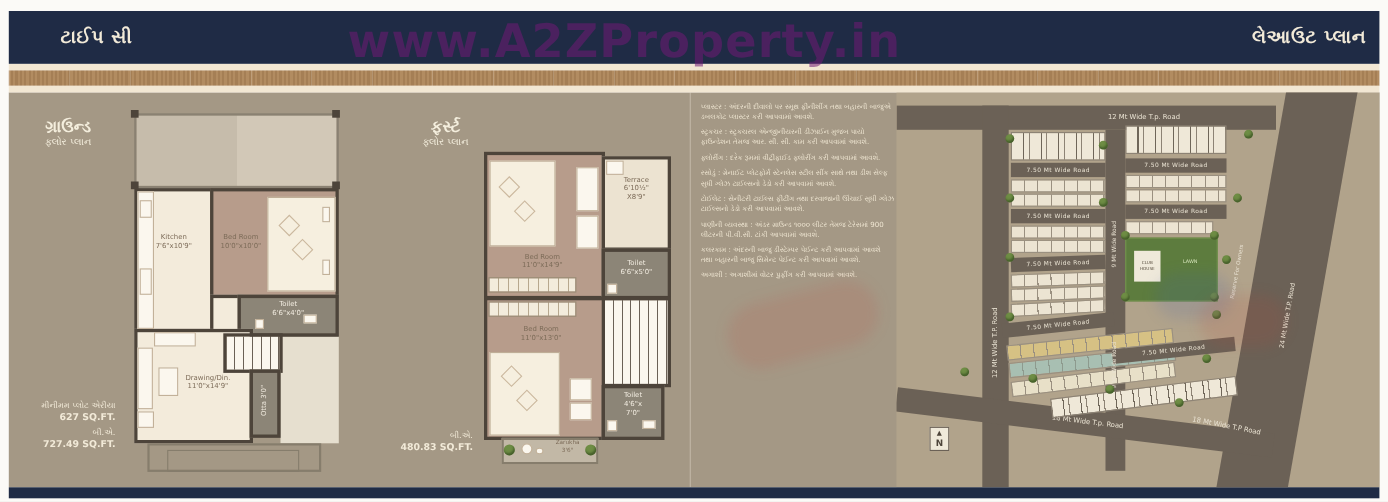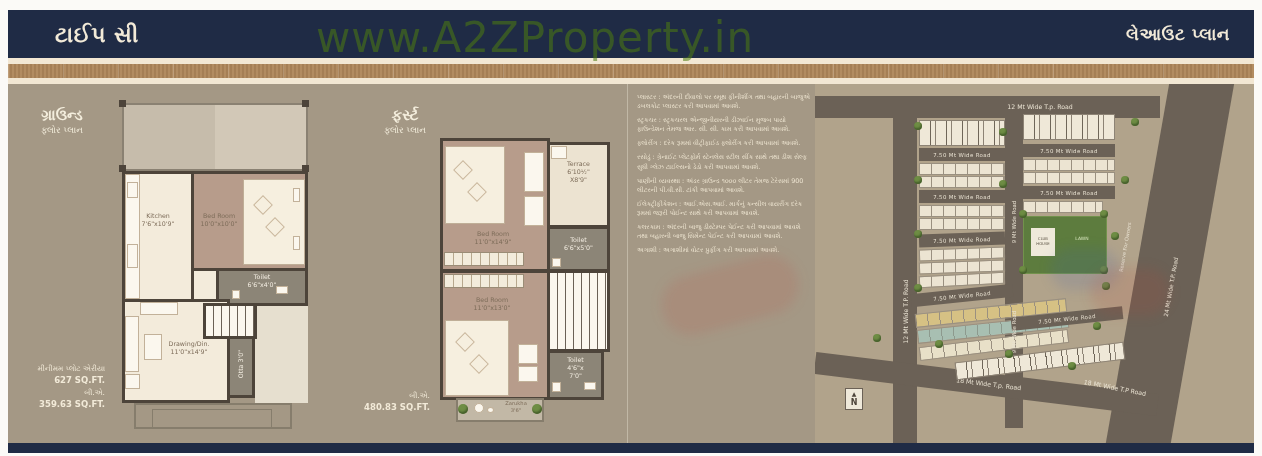--- a/index.html
+++ b/index.html
@@ -1,24 +1,24 @@
 <!DOCTYPE html>
 <html><head>
 <meta charset="utf-8">
 <style>
   html,body{margin:0;padding:0;background:#ffffff;}
   .page{position:relative;width:1262px;height:456px;background:#fbfaf7;overflow:hidden;
         font-family:"DejaVu Sans","Liberation Sans",sans-serif;}
   
   .header{position:absolute;left:8px;top:10px;width:1246px;height:48px;background:#1f2b45;
           display:flex;align-items:center;justify-content:space-between;z-index:2;}
-  .h-left{color:#f2ead8;font-size:22px;font-weight:bold;padding-left:47px;letter-spacing:.5px;}
-  .h-right{color:#f2ead8;font-size:17px;font-weight:bold;padding-right:24px;letter-spacing:.5px;}
-  .wm{position:absolute;left:316px;top:13px;width:500px;font-size:42px;color:#4d7c0f;opacity:.55;
-      z-index:5;white-space:nowrap;letter-spacing:1px;}
+  .h-left{color:#f2ead8;font-size:17px;font-weight:bold;padding-left:47px;letter-spacing:.5px;}
+  .h-right{color:#f2ead8;font-size:17px;font-weight:bold;padding-right:12px;letter-spacing:.5px;}
+  .wm{position:absolute;left:316px;top:13px;width:500px;font-size:42px;color:#701a75;opacity:.55;
+      z-index:5;white-space:nowrap;letter-spacing:1px;font-weight:bold;}
   .stripe{position:absolute;left:8px;width:1246px;z-index:1;}
   .cream1{top:58px;height:6px;background:#f2e7d3;}
   .brown{top:64px;height:14px;background:
      repeating-linear-gradient(90deg,rgba(255,255,255,.16) 0 1px,transparent 1px 55px),
      repeating-linear-gradient(90deg,#b28c61 0 2px,#a57f55 2px 4px);}
   .cream2{top:78px;height:6px;background:#f2e7d3;}
   
   .content{position:absolute;left:8px;top:84px;width:1246px;height:359px;background:#a49885;}
   .bottombar{position:absolute;left:8px;top:443px;width:1246px;height:10px;background:#1f2b45;}
   .divider{position:absolute;left:627px;top:84px;width:1px;height:359px;background:rgba(250,244,230,.35);}
@@ -141,21 +141,21 @@
       <span>Drawing/Din.</span><br>
       <span>11'0"x14'9"</span>
     </div>
     <div class="rlabel light" style="left:213px;top:360px;width:56px;transform:rotate(-90deg);">Otta 3'0"</div>
   </div>
 
   <div class="areas" style="left:5px;top:363px;width:100px;">
     <span>મીનીમમ પ્લોટ એરીયા</span><br>
     <span class="val">627 SQ.FT.</span><br>
     <span>બી.એ.</span><br>
-    <span class="val">359.63 SQ.FT.</span>
+    <span class="val">727.49 SQ.FT.</span>
   </div>
 
   <div class="sec-title" style="left:363px;top:106px;width:84px;">
     <span class="big">ફર્સ્ટ</span>
     <span class="small">ફ્લોર પ્લાન</span>
   </div>
 
   <div>
     <div class="room tan" style="left:440px;top:138px;width:110px;height:134px;"></div>
     <div class="bed" style="left:445px;top:146px;width:58px;height:76px;">
@@ -219,22 +219,22 @@
     <span>બી.એ.</span><br>
     <span class="val">480.83 SQ.FT.</span>
   </div>
 
   <div class="specs">
     <div>
         <p class="spec-item">પ્લાસ્ટર : અંદરની દીવાલો પર સ્મૂથ ફીનીશીંગ તથા બહારની બાજુએ ડબલકોટ પ્લાસ્ટર કરી આપવામાં આવશે.</p>
         <p class="spec-item">સ્ટ્રકચર : સ્ટ્રકચરલ એન્જીનીયરની ડીઝાઈન મુજબ પાયો ફાઉન્ડેશન તેમજ આર. સી. સી. કામ કરી આપવામાં આવશે.</p>
         <p class="spec-item">ફ્લોરીંગ : દરેક રૂમમાં વીટ્રીફાઈડ ફ્લોરીંગ કરી આપવામાં આવશે.</p>
         <p class="spec-item">રસોડું : ગ્રેનાઈટ પ્લેટફોર્મ સ્ટેનલેસ સ્ટીલ સીંક સાથે તથા ડીશ સેલ્ફ સુધી ગ્લેઝ ટાઈલ્સનો ડેડો કરી આપવામાં આવશે.</p>
+        <p class="spec-item">ટોઈલેટ : સેનીટરી ટાઈલ્સ ફીટીંગ તથા દરવાજાની ઊંચાઈ સુધી ગ્લેઝ ટાઈલ્સનો ડેડો કરી આપવામાં આવશે.</p>
         <p class="spec-item">પાણીની વ્યવસ્થા : અંડર ગ્રાઉન્ડ ૧૦૦૦ લીટર તેમજ ટેરેસમાં 900 લીટરની પી.વી.સી. ટાંકી આપવામાં આવશે.</p>
-        <p class="spec-item">ઈલેક્ટ્રીફીકેશન : આઈ.એસ.આઈ. માર્કનું કન્સીલ વાયરીંગ દરેક રૂમમાં જરૂરી પોઈન્ટ સાથે કરી આપવામાં આવશે.</p>
         <p class="spec-item">કલરકામ : અંદરની બાજુ ડીસ્ટેમ્પર પેઈન્ટ કરી આપવામાં આવશે તથા બહારની બાજુ સિમેન્ટ પેઈન્ટ કરી આપવામાં આવશે.</p>
         <p class="spec-item">અગાશી : અગાશીમાં વોટર પ્રુફીંગ કરી આપવામાં આવશે.</p>
       </div>
   </div>
 
   <div class="site">
 
     <div class="road" style="left:0;top:12px;width:345px;height:22px;"></div>
     <div class="roadlabel" style="left:160px;top:19px;width:130px;">12 Mt Wide T.p. Road</div>
     <div class="road" style="left:78px;top:12px;width:24px;height:347px;"></div>

